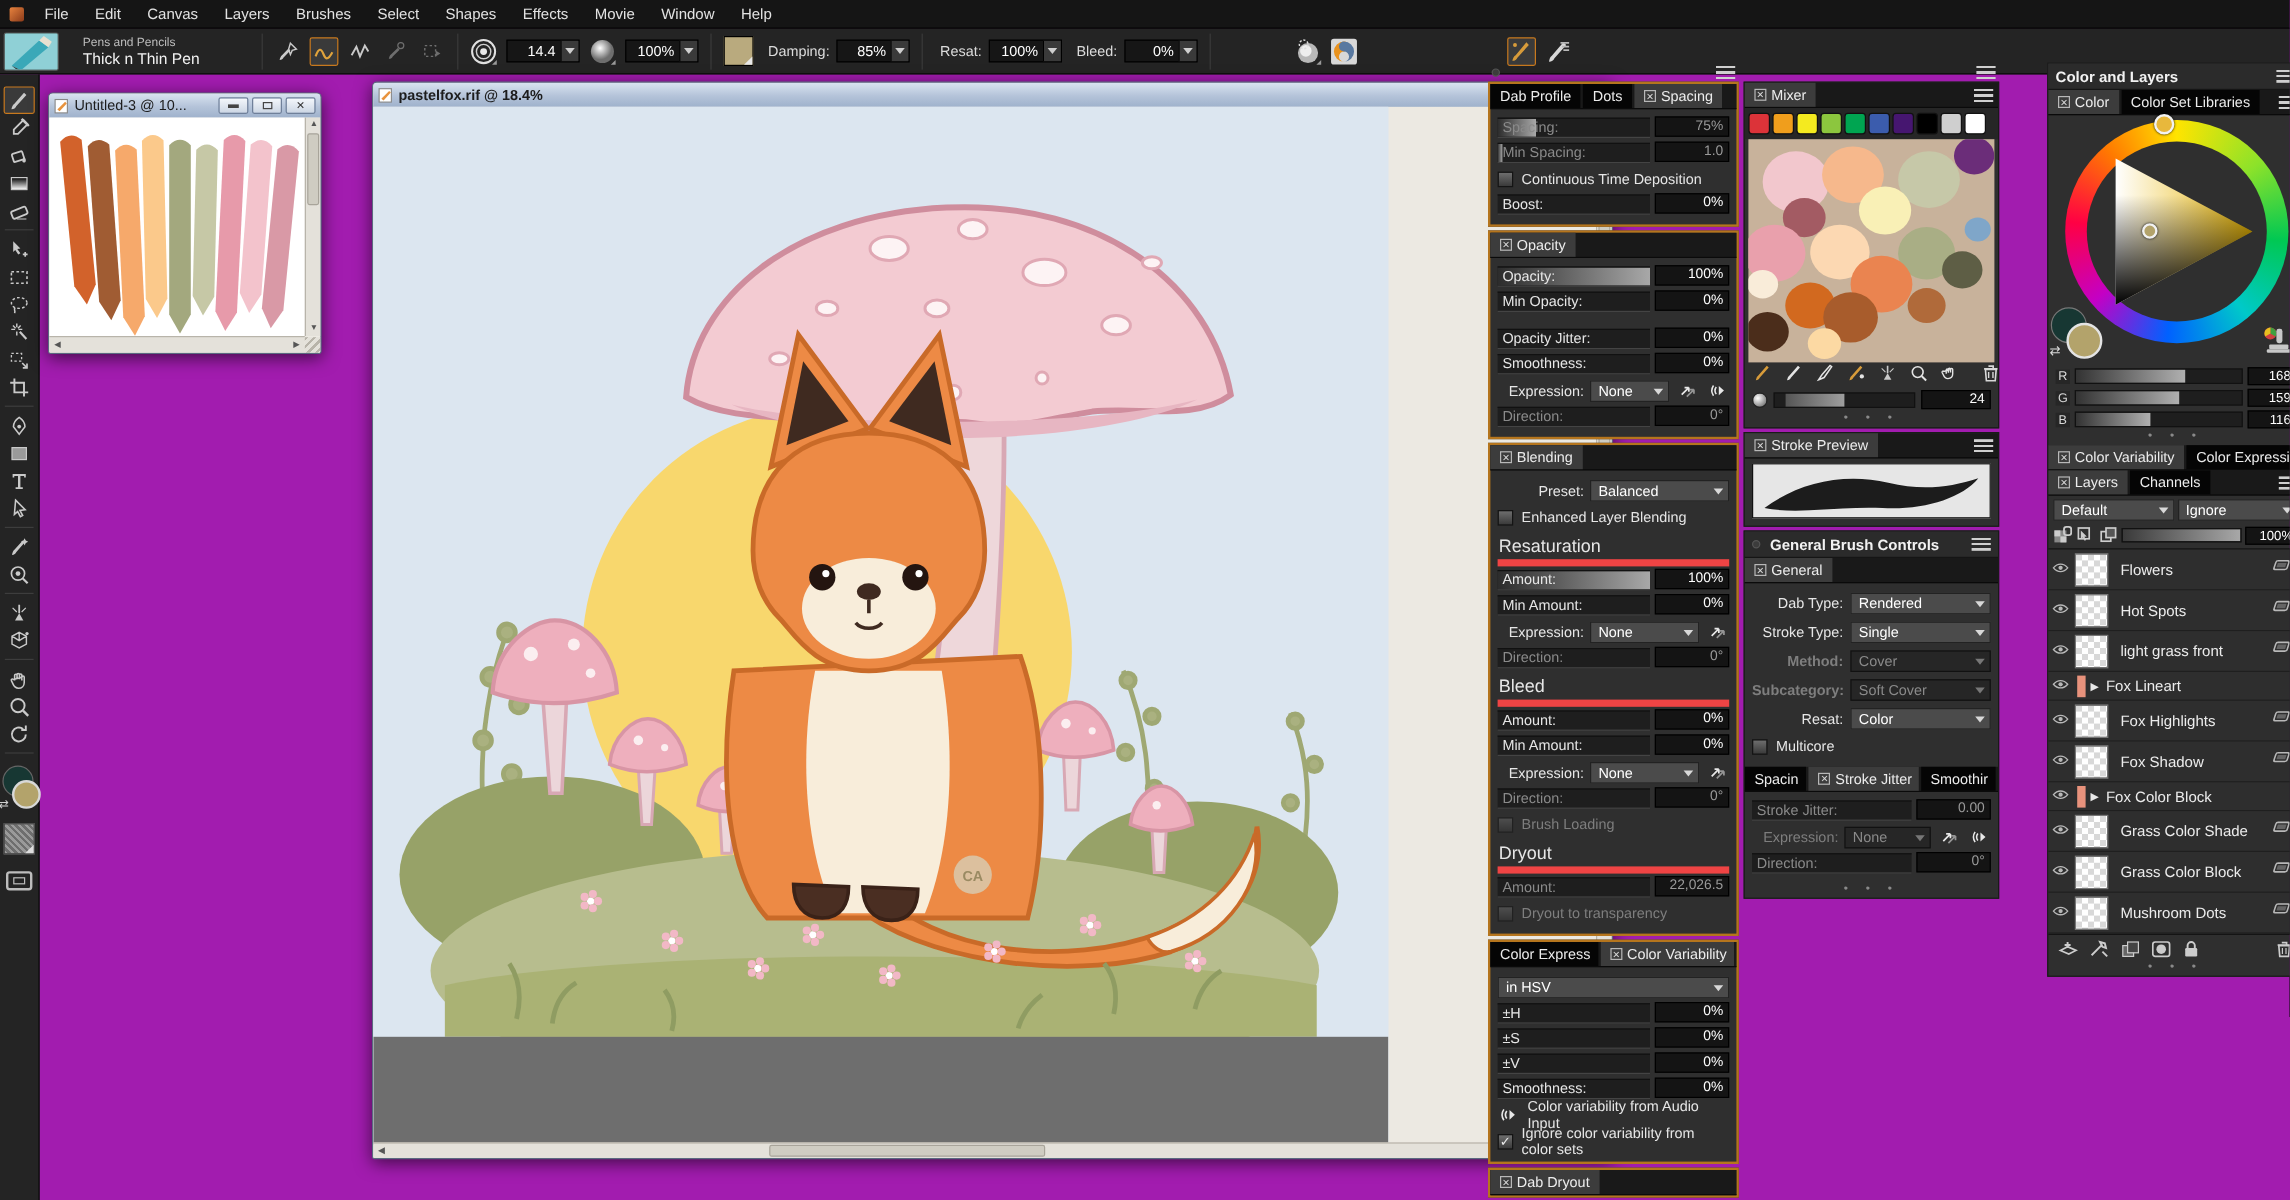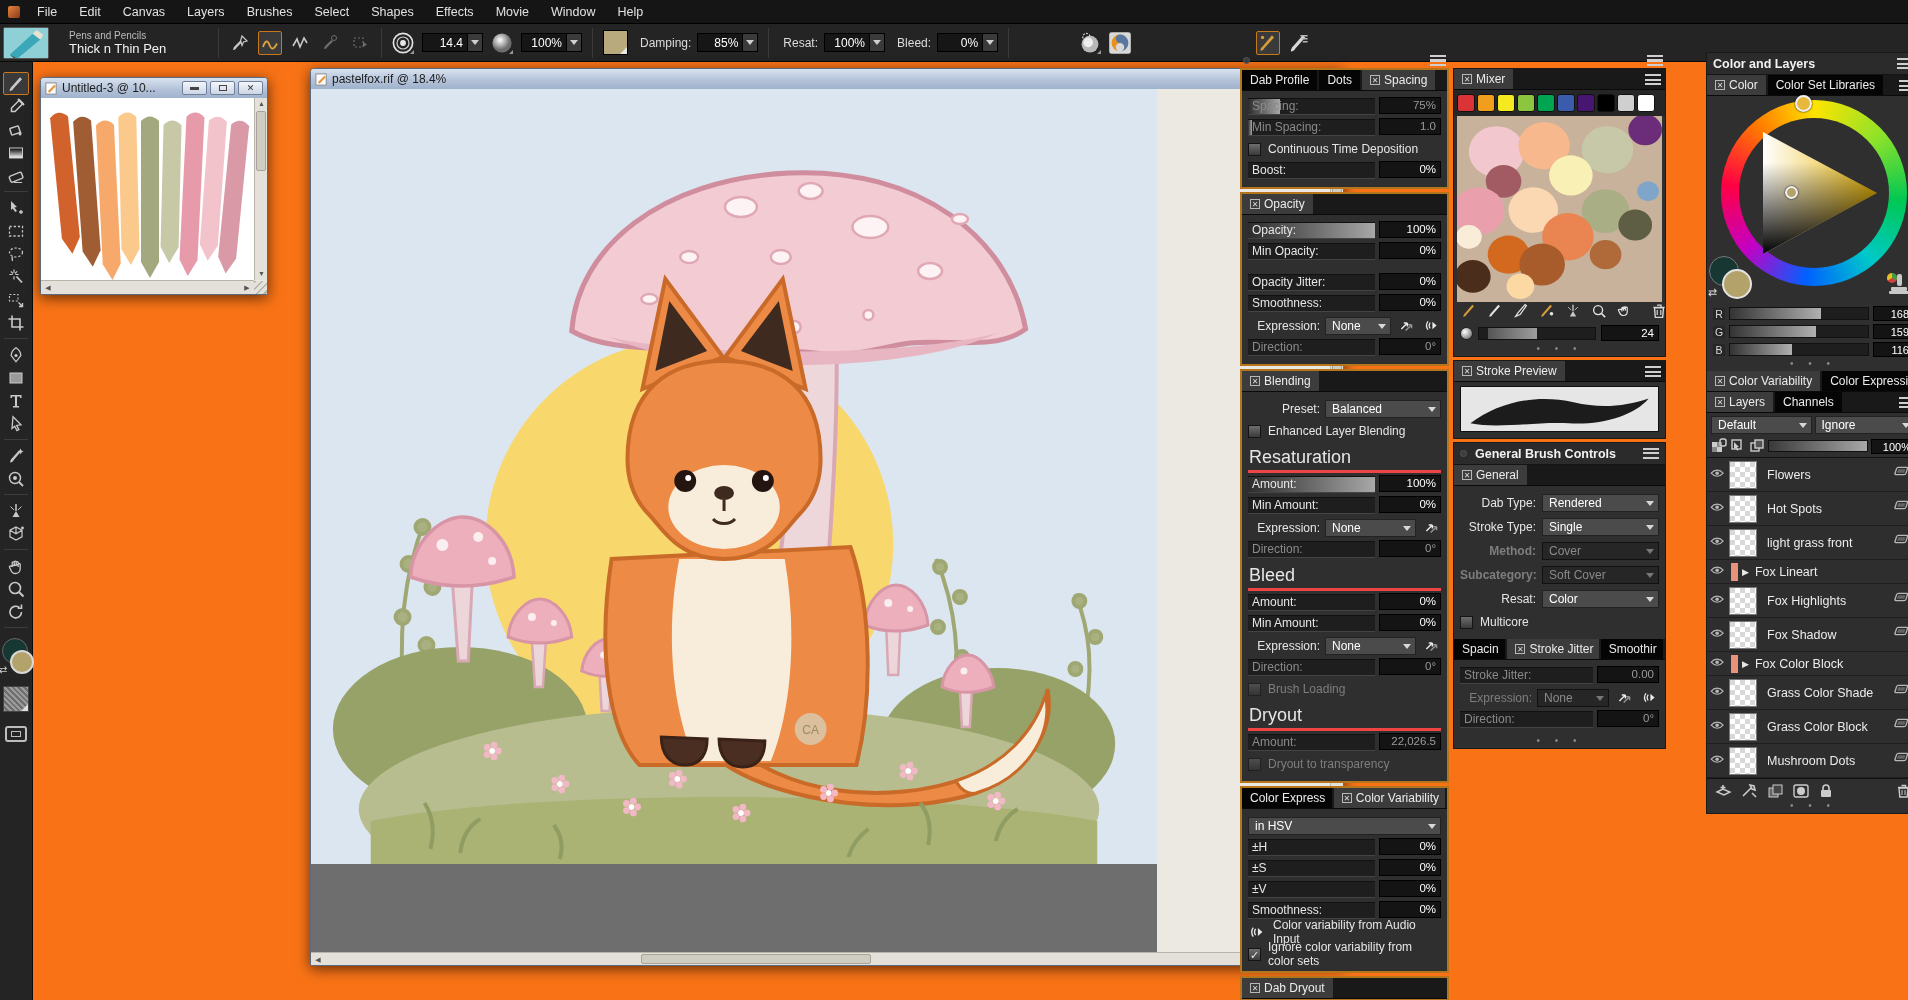--- a/index.html
+++ b/index.html
@@ -1,18 +1,18 @@
 <!DOCTYPE html>
 <html><head>
 <meta charset="utf-8">
 <style>
   * { margin:0; padding:0; box-sizing:border-box; }
   html,body { width:1908px; height:1000px; overflow:hidden; background:#101010;
     font-family:"Liberation Sans", sans-serif; }
-  #screen { position:relative; width:1908px; height:1000px; background:#f97316; }
+  #screen { position:relative; width:1908px; height:1000px; background:#a21caf; }
 
   
   #menubar { position:absolute; left:0; top:0; width:100%; height:24px; background:#151515;
     display:flex; align-items:center; border-bottom:1px solid #000; }
   #appicon { width:12px; height:12px; margin:0 6px 0 8px; border-radius:2px;
     background:linear-gradient(135deg,#e8833e,#8a3a1a); }
   .menu-item { color:#e2e2e2; font-size:12.5px; padding:3px 11px; cursor:default; }
 
   
   #toolbar { position:absolute; left:0; top:24px; width:100%; height:38px; background:#242424;
@@ -76,21 +76,21 @@
   #win-untitled { left:40px; top:77px; width:228px; height:218px; }
   #untitled-canvas { position:absolute; left:0; top:20px; right:13px; bottom:14px; background:#fff; }
   .vscroll { position:absolute; right:0; top:20px; bottom:14px; width:13px; background:#e4e1da; border-left:1px solid #b8b4aa; }
   .vscroll .arr { position:absolute; left:0; width:13px; height:12px; color:#555; font-size:7px; text-align:center; line-height:12px; }
   .vthumb { position:absolute; left:1px; width:10px; background:#cfccc2; border:1px solid #a8a49a; border-radius:2px; }
   .hstrip { position:absolute; left:0; right:13px; bottom:0; height:14px; background:#e4e1da; border-top:1px solid #b8b4aa; display:flex; justify-content:space-between; }
   .hstrip .arr { width:14px; color:#555; font-size:7px; text-align:center; line-height:14px; }
   .grip { position:absolute; right:0; bottom:0; width:13px; height:13px;
     background:repeating-linear-gradient(135deg,#b8b4aa 0 2px,#e4e1da 2px 5px); }
 
-  #win-fox { left:310px; top:68px; width:1034px; height:898px; }
+  #win-fox { left:310px; top:68px; width:1034px; height:898px;font-weight:bold; }
   #fox-canvas { position:absolute; left:0; top:20px; width:846px; height:865px; background:#dce6f0; }
   #fox-canvas svg { width:100%; height:100%; display:block; }
   #fox-vscroll { top:20px; bottom:13px; }
   #fox-hscroll { position:absolute; left:0; bottom:0; height:13px; right:13px; background:#e4e1da; border-top:1px solid #b8b4aa; }
   #fox-hthumb { position:absolute; top:1px; height:10px; background:#cfccc2; border:1px solid #a8a49a; border-radius:2px; }
 
   
   .rcol { position:absolute; top:52px; }
   #col-brush { left:1240px; width:209px; }
   #col-mixer { left:1453px; width:213px; }
@@ -111,21 +111,21 @@
   .pbody { padding:4px 6px 5px 6px; }
   .prow { position:relative; height:19px; margin:2px 0; }
   .prow .track { position:absolute; left:0; top:1px; bottom:1px; right:66px; background:#1e1e1e;
     border-bottom:1px solid #444; border-top:1px solid #111; overflow:hidden;}
   .prow .fillbar { position:absolute; left:0; top:0; bottom:0; background:linear-gradient(90deg,#2c2c2c,#a8a8a8); }
   .prow .plabel { position:absolute; left:4px; top:2px; font-size:12px; color:#e6e6e6; z-index:2; }
   .prow .pval { position:absolute; right:0; top:0; width:62px; height:17px; background:#141414; border:1px solid #000;
     color:#fff; font-size:11.5px; text-align:right; padding:1px 4px 0 0; }
   .prow.disabled .plabel { color:#8a8a8a; }
   .prow.disabled .pval { color:#9a9a9a; }
-  .psub { font-size:18px; color:#e6e6e6; border-bottom:3px solid #ef4444; padding:3px 0 2px 1px; margin:3px 0 2px; }
+  .psub { font-size:15px; color:#e6e6e6; border-bottom:6px solid #ef4444; padding:3px 0 2px 1px; margin:3px 0 2px; }
   .pcheck { display:flex; align-items:center; gap:7px; height:20px; margin:2px 0; }
   .pcheck .box { width:13px; height:13px; background:linear-gradient(#6e6e6e,#3a3a3a); border:1px solid #141414;
     color:#e8e8e8; font-size:11px; line-height:12px; text-align:center; flex:none;}
   .pcheck .cl { font-size:12px; color:#e6e6e6; }
   .pcheck.disabled .cl { color:#7e7e7e; } .pcheck.disabled .box { opacity:.5; }
   .pexpr { display:flex; align-items:center; height:21px; margin:2px 0; gap:5px; }
   .pexpr .el { font-size:12px; color:#e6e6e6; width:72px; text-align:right; flex:none;}
   .dd { position:relative; background:#4b4b4b; border:1px solid #222; height:18px; color:#fff; font-size:12px;
     display:flex; align-items:center; padding:0 18px 0 6px; flex:1; }
   .dd .chev-i { position:absolute; right:4px; top:6px; border-top-color:#d8d8d8; }

